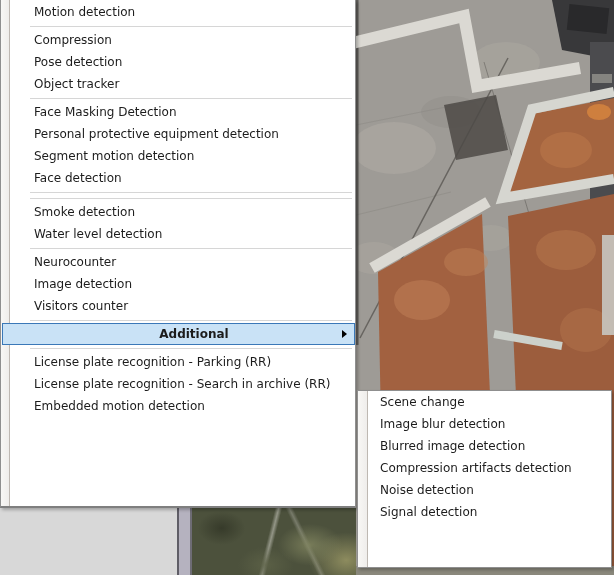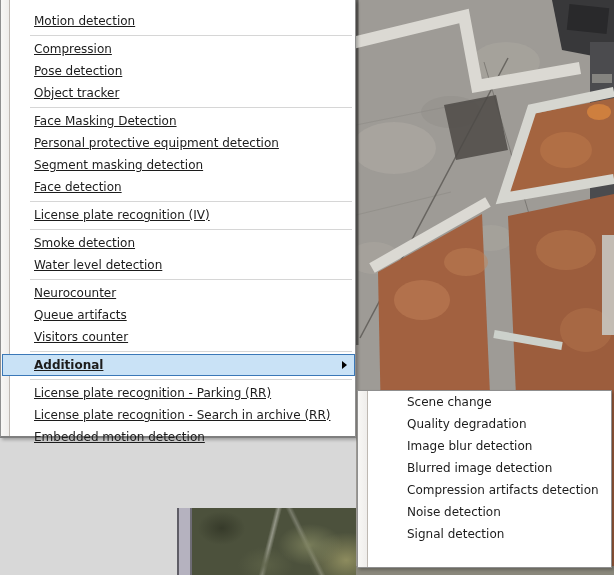--- a/index.html
+++ b/index.html
@@ -20,39 +20,39 @@
       linear-gradient(64deg, transparent 64%, rgba(185,185,175,.4) 66%, transparent 68%),
       #4c513c;
     filter:blur(0.5px);}
   #left-panel{position:absolute;left:0;top:508px;width:177px;height:67px;background:#d8d8d8;}
   #v-scrollbar{position:absolute;left:177px;top:508px;width:15px;height:67px;
     background:linear-gradient(90deg,#5f5d66 0 2px,#b5b2bf 2px 13px,#6e6c75 13px 15px);}
 
   
   .menu{position:absolute;background:#fff;box-sizing:border-box;
     border:1px solid #8f8f8f;box-shadow:2px 2px 3px rgba(0,0,0,.25);}
-  #main-menu{left:0;top:0;width:356px;height:438px;border-top:none;padding-top:10px;
-    border-bottom-width:2px;border-bottom-color:#7f7f7f;text-decoration:underline;}
+  #main-menu{left:0;top:0;width:356px;height:508px;border-top:none;padding-top:1px;
+    border-bottom-width:2px;border-bottom-color:#7f7f7f;}
   #sub-menu{left:357px;top:390px;width:255px;height:178px;}
   .gutter{position:absolute;left:0;top:0;bottom:0;width:8px;
     background:linear-gradient(90deg,#f8f7f5,#efedeb);z-index:0;}
   .gutter-line{position:absolute;left:8px;top:0;bottom:0;width:1px;background:#beb8b2;z-index:0;}
   #sub-menu .gutter{width:9px;}
   #sub-menu .gutter-line{left:9px;}
 
   .mi{position:relative;z-index:1;height:22px;line-height:22px;padding-left:33px;
     white-space:nowrap;cursor:default;}
-  #sub-menu .mi{padding-left:22px;margin-left:27px;}
+  #sub-menu .mi{padding-left:22px;}
   .sep{position:relative;z-index:1;height:6px;display:flex;align-items:center;
     margin-left:29px;margin-right:3px;}
   .sep::after{content:"";flex:1;height:1px;background:#d6d6d6;}
 
   .mi.highlight{box-sizing:border-box;height:22px;line-height:20px;
     margin:0 0 0 1px;padding-left:31px;font-weight:bold;
-    background:#c9e2f6;border:1px solid #3a78b8;}
+    background:#c9e2f6;border:1px solid #3a78b8;text-align:center;}
   .arrow{position:absolute;right:7px;top:50%;margin-top:-4px;width:0;height:0;
     border-top:4px solid transparent;border-bottom:4px solid transparent;
     border-left:5px solid #000;}
 </style>
 </head>
 <body>
 
 <div id="screen">
 
   <div id="roof-photo">
@@ -103,48 +103,46 @@
     <div class="gutter-line"></div>
 
     <div class="mi">Motion detection</div>
     <div class="sep"></div>
     <div class="mi">Compression</div>
     <div class="mi">Pose detection</div>
     <div class="mi">Object tracker</div>
     <div class="sep"></div>
     <div class="mi">Face Masking Detection</div>
     <div class="mi">Personal protective equipment detection</div>
-    <div class="mi">Segment masking detection</div>
+    <div class="mi">Segment motion detection</div>
     <div class="mi">Face detection</div>
     <div class="sep"></div>
-    <div class="mi">License plate recognition (IV)</div>
     <div class="sep"></div>
     <div class="mi">Smoke detection</div>
     <div class="mi">Water level detection</div>
     <div class="sep"></div>
     <div class="mi">Neurocounter</div>
-    <div class="mi">Queue artifacts</div>
+    <div class="mi">Image detection</div>
     <div class="mi">Visitors counter</div>
     <div class="sep"></div>
     <div class="mi highlight">
       <span>Additional</span>
       <span class="arrow"></span>
     </div>
     <div class="sep"></div>
     <div class="mi">License plate recognition - Parking (RR)</div>
     <div class="mi">License plate recognition - Search in archive (RR)</div>
     <div class="mi">Embedded motion detection</div>
   </div>
 
   <div id="sub-menu" class="menu">
     <div class="gutter"></div>
     <div class="gutter-line"></div>
 
     <div class="mi">Scene change</div>
-    <div class="mi">Quality degradation</div>
     <div class="mi">Image blur detection</div>
     <div class="mi">Blurred image detection</div>
     <div class="mi">Compression artifacts detection</div>
     <div class="mi">Noise detection</div>
     <div class="mi">Signal detection</div>
   </div>
 
 </div>
 
 </body></html>

